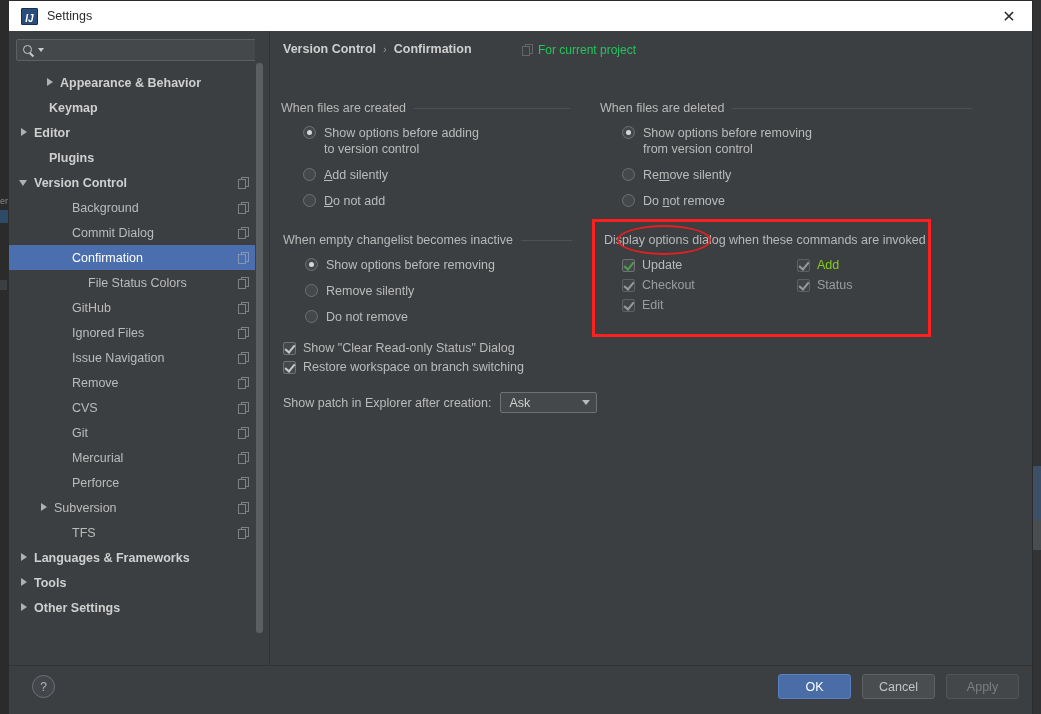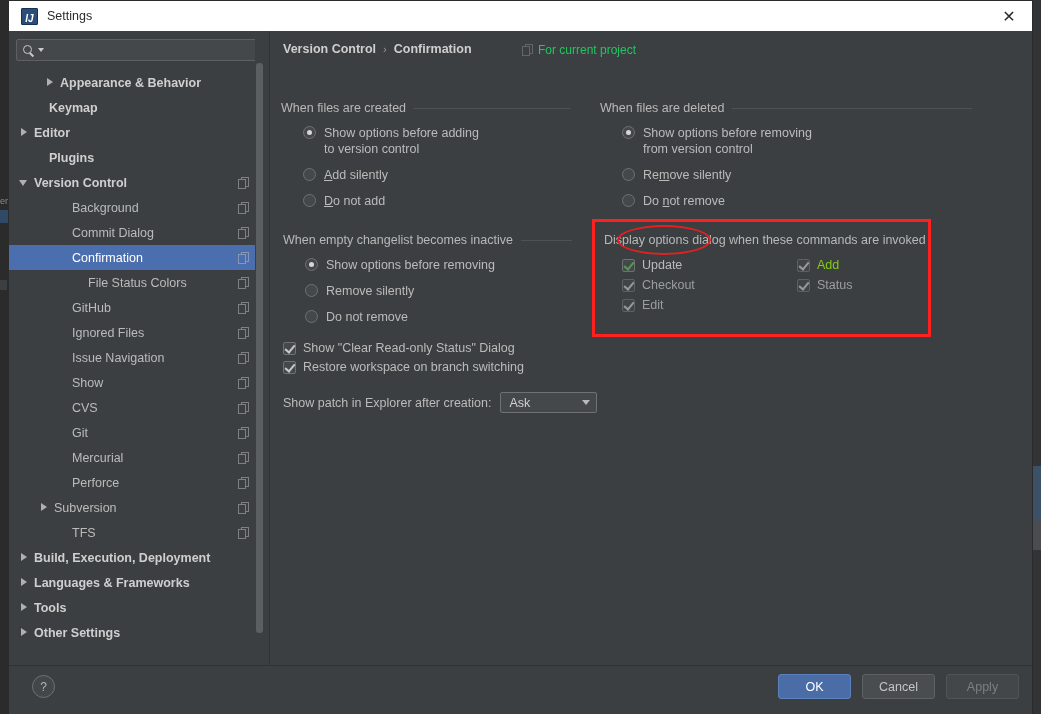--- a/index.html
+++ b/index.html
@@ -307,21 +307,21 @@
           <div class="tree-row" style="padding-left: 48px;">
             <span class="arrow"></span>
             <span class="label">Issue Navigation</span>
             <span class="copy-ico">
               <i class="back"></i>
               <i class="front"></i>
             </span>
           </div>
           <div class="tree-row" style="padding-left: 48px;">
             <span class="arrow"></span>
-            <span class="label">Show</span>
+            <span class="label">Remove</span>
             <span class="copy-ico">
               <i class="back"></i>
               <i class="front"></i>
             </span>
           </div>
           <div class="tree-row" style="padding-left: 48px;">
             <span class="arrow"></span>
             <span class="label">CVS</span>
             <span class="copy-ico">
               <i class="back"></i>
@@ -360,24 +360,20 @@
               <i class="front"></i>
             </span>
           </div>
           <div class="tree-row" style="padding-left: 48px;">
             <span class="arrow"></span>
             <span class="label">TFS</span>
             <span class="copy-ico">
               <i class="back"></i>
               <i class="front"></i>
             </span>
-          </div>
-          <div class="tree-row" style="padding-left: 10px;">
-            <span class="arrow right"></span>
-            <span class="label bold">Build, Execution, Deployment</span>
           </div>
           <div class="tree-row" style="padding-left: 10px;">
             <span class="arrow right"></span>
             <span class="label bold">Languages &amp; Frameworks</span>
           </div>
           <div class="tree-row" style="padding-left: 10px;">
             <span class="arrow right"></span>
             <span class="label bold">Tools</span>
           </div>
           <div class="tree-row" style="padding-left: 10px;">

